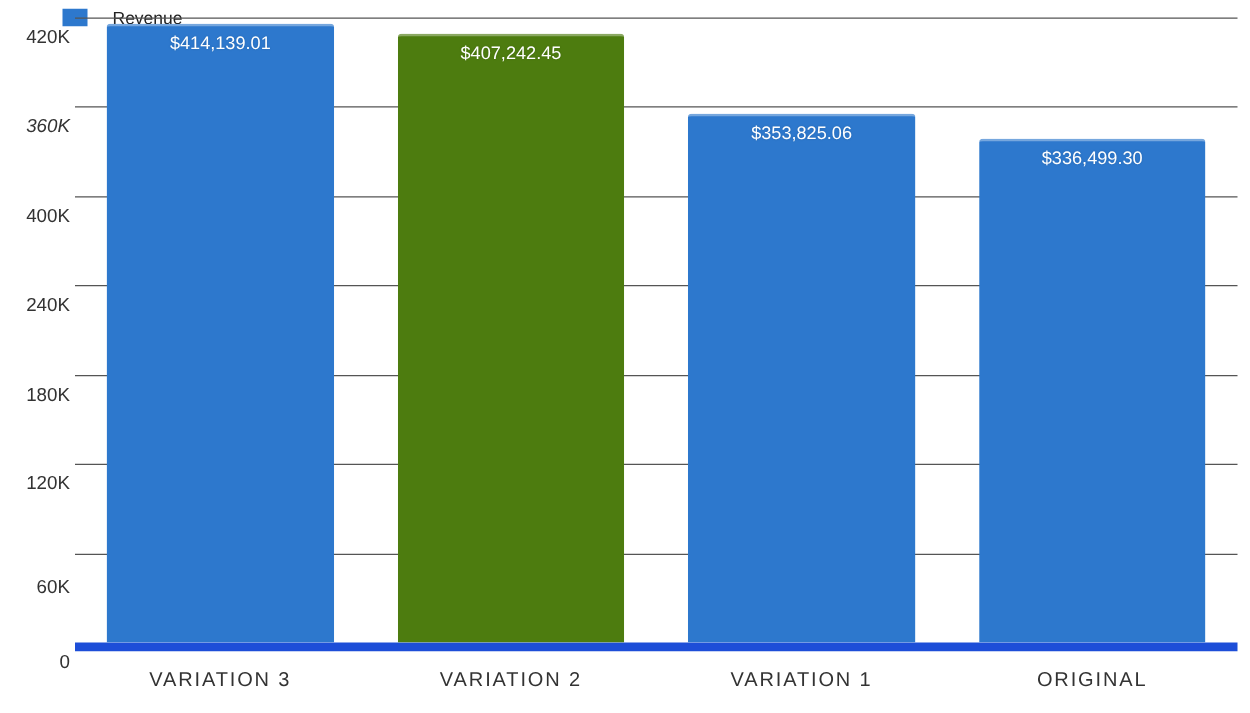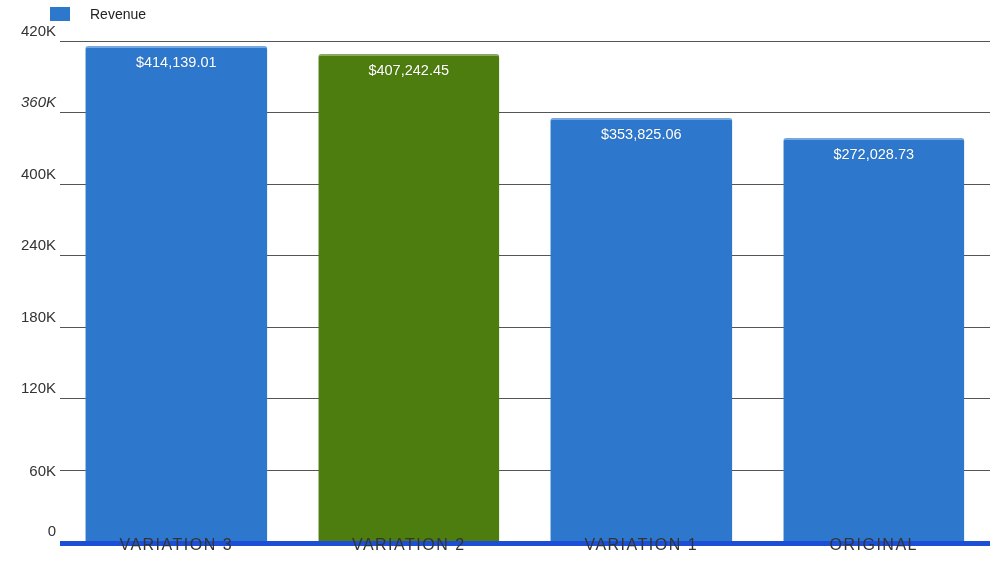--- a/index.html
+++ b/index.html
@@ -26,24 +26,24 @@
     gap: 20px;
     font-size: 14px;
   }
   .legend-swatch {
     width: 20px;
     height: 14px;
   }
   .plot {
     position: absolute;
     left: 60px;
-    top: 41px;
+    top: 14px;
     width: 930px;
     height: 500px;
-    border-bottom: 5px solid #1d4ed8;
+    border-bottom: 7px solid #1d4ed8;
   }
   .gridline {
     position: absolute;
     left: 0;
     width: 100%;
     height: 0;
     border-top: 1px solid #555;
   }
   .y-label {
     position: absolute;
@@ -133,21 +133,21 @@
             <div class="bar-label">$407,242.45</div>
           </div>
         </div>
         <div class="bar-slot">
           <div class="bar" style="height: 84.2441%; background: rgb(45, 120, 205);">
             <div class="bar-label">$353,825.06</div>
           </div>
         </div>
         <div class="bar-slot">
           <div class="bar" style="height: 80.1189%; background: rgb(45, 120, 205);">
-            <div class="bar-label">$272,028.73</div>
+            <div class="bar-label">$336,499.30</div>
           </div>
         </div>
       </div>
   </div>
 
   <div id="y-labels">
       <div class="y-label" style="top: 530px;">0</div>
       <div class="y-label" style="top: 458.571px; margin-top: 11px;">60K</div>
       <div class="y-label" style="top: 387.143px;">120K</div>
       <div class="y-label" style="top: 315.714px;">180K</div>

